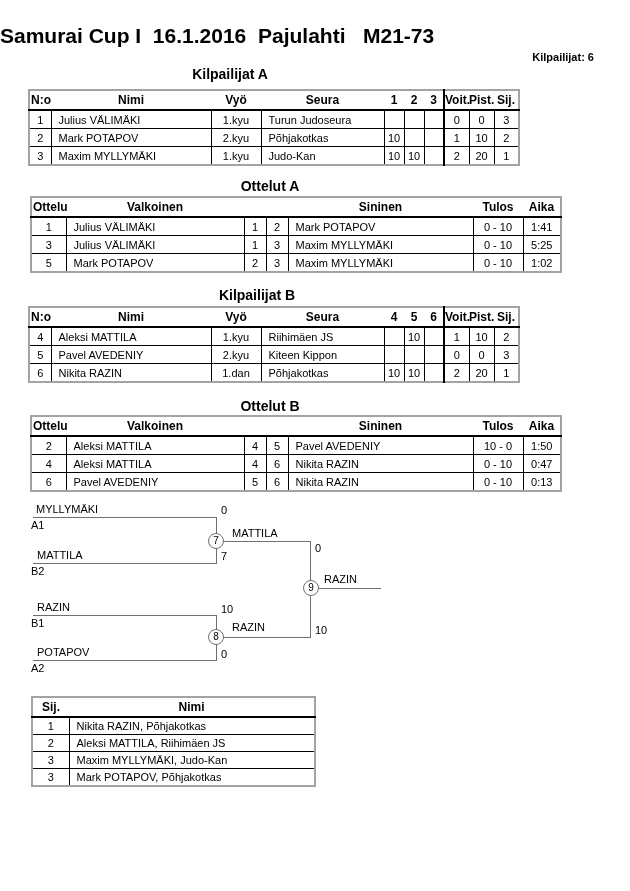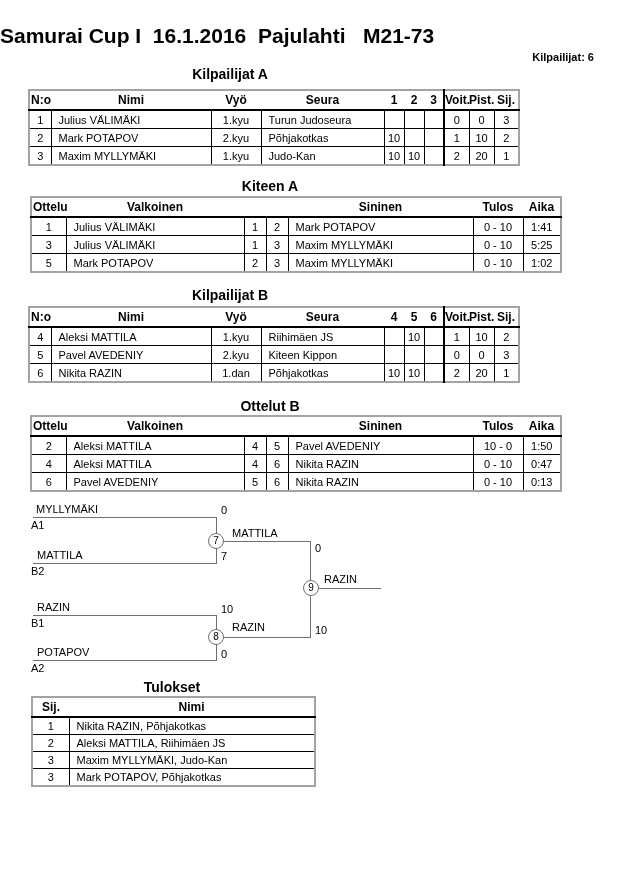--- a/index.html
+++ b/index.html
@@ -6,21 +6,21 @@
   body { font-family:"Liberation Sans", sans-serif; color:#000; }
   .page { position:relative; width:630px; height:891px; background:#ffffff; overflow:hidden; }
 
   .main-title { position:absolute; top:24px; left:0; width:544px; text-align:left;
                 font-size:21px; font-weight:bold; white-space:pre; }
   .count-label { position:absolute; top:51px; right:36px; font-size:11px; font-weight:bold; }
 
   .sec-title { position:absolute; font-size:14px; font-weight:bold; text-align:center; white-space:nowrap; }
   #poolATitle    { top:66px;  left:0; width:460px; }
   #matchesATitle { top:178px; left:0; width:540px; }
-  #poolBTitle    { top:287px; left:0; width:460px; }
+  #poolBTitle    { top:287px; left:0; width:460px;padding-left:27px; }
   #matchesBTitle { top:398px; left:0; width:540px; }
   #resultsTitle  { top:679px; left:0; width:344px; }
 
   table.tbl { position:absolute; border-collapse:collapse; table-layout:fixed;
               border:2px solid #a3a3a3; background:#fff; }
   table.tbl th { font-size:12px; font-weight:bold; text-align:center; vertical-align:middle;
                  padding:0; height:18px; border:none; border-bottom:2px solid #000;
                  white-space:pre; overflow:visible; }
   table.tbl td { font-size:11px; text-align:center; vertical-align:middle; padding:0;
                  height:17px; border:1px solid #000; white-space:nowrap; overflow:hidden; }
@@ -111,21 +111,21 @@
       <td>10</td>
       <td>10</td>
       <td></td>
       <td class="thickL">2</td>
       <td>20</td>
       <td>1</td>
     </tr>
   </tbody>
     </table>
 
-  <div class="sec-title" id="matchesATitle">Kiteen A</div>
+  <div class="sec-title" id="matchesATitle">Ottelut A</div>
   <table class="tbl" id="matchesA">
     <colgroup>
         <col style="width:35px">
         <col style="width:178px">
         <col style="width:22px">
         <col style="width:22px">
         <col style="width:185px">
         <col style="width:50px">
         <col style="width:38px">
       </colgroup>
@@ -315,21 +315,20 @@
     <div class="blabel" style="left:221px;top:148px">0</div>
     <div class="bcircle" style="left:208px;top:129px">8</div>
     <div class="blabel" style="left:232px;top:121px">RAZIN</div>
 
     <div class="blabel" style="left:315px;top:42px">0</div>
     <div class="blabel" style="left:315px;top:124px">10</div>
     <div class="bcircle" style="left:303px;top:80px">9</div>
     <div class="blabel" style="left:324px;top:73px">RAZIN</div>
   </div>
 
-  <div class="sec-title" id="resultsTitle">Tulokset</div>
   <table class="tbl" id="results">
     <colgroup>
         <col style="width:37px">
         <col style="width:246px">
       </colgroup>
     <tbody>
         <tr>
       <th>Sij.</th>
       <th>Nimi</th>
     </tr>

